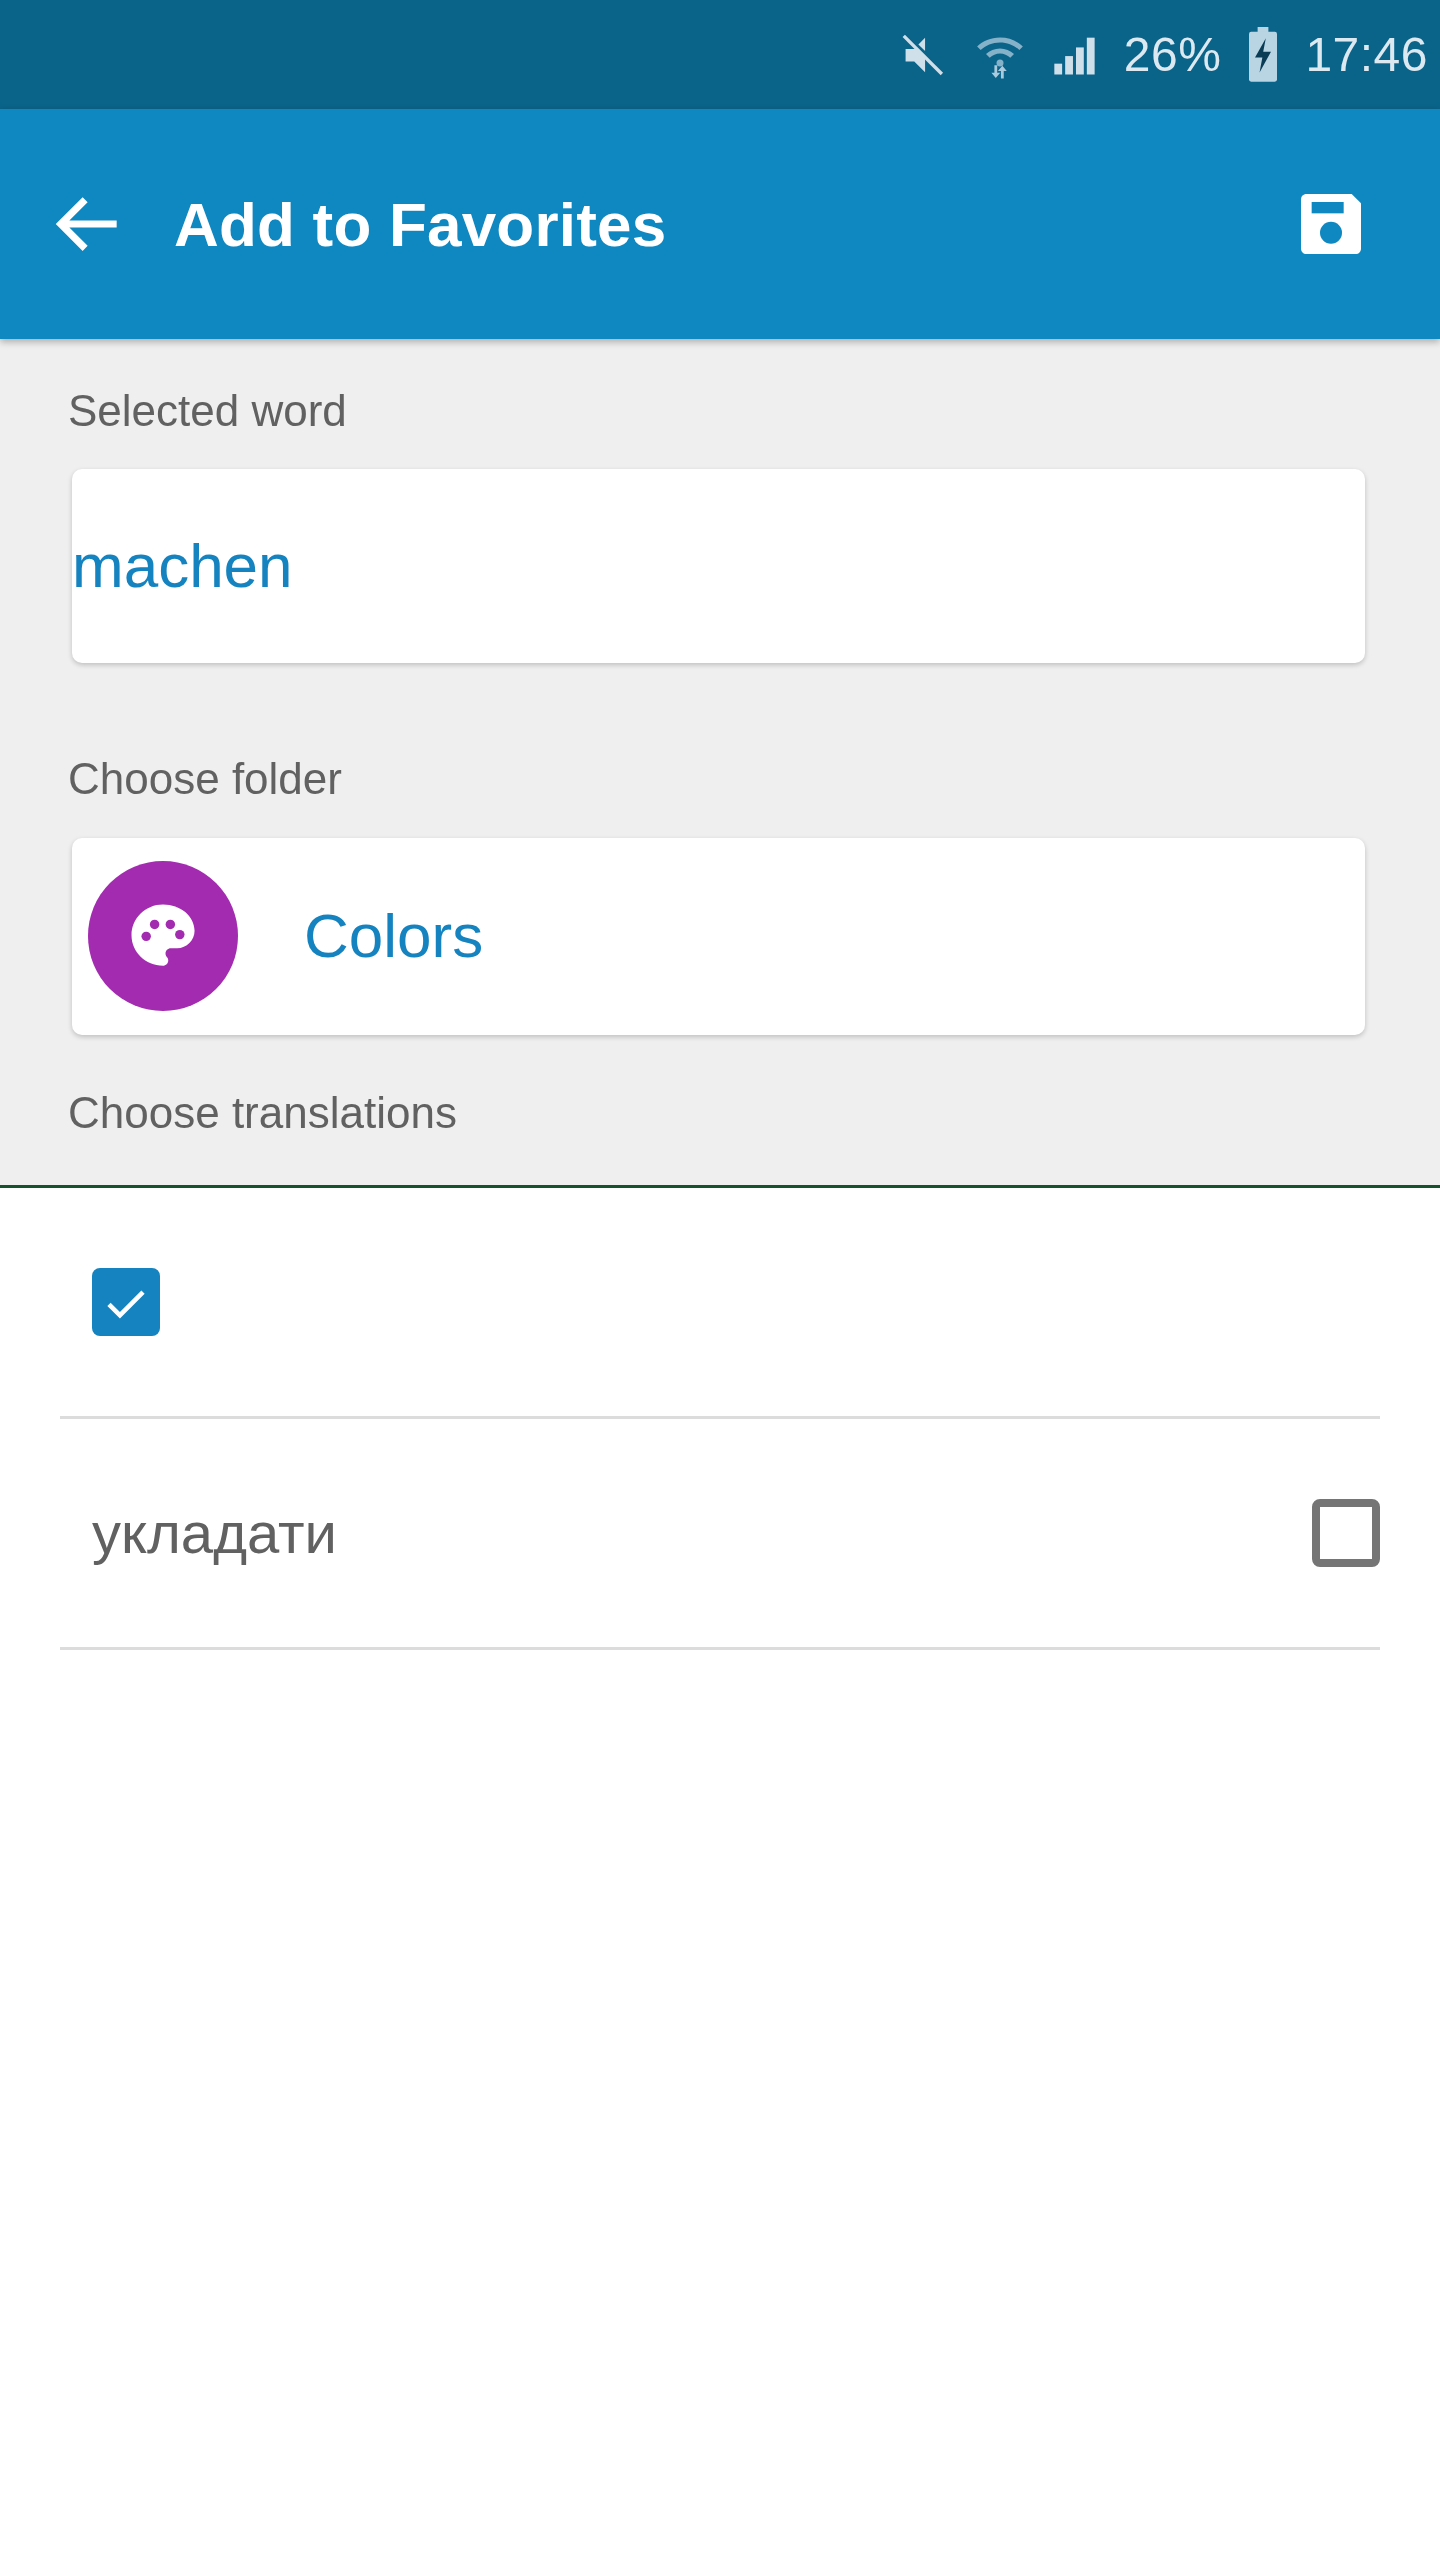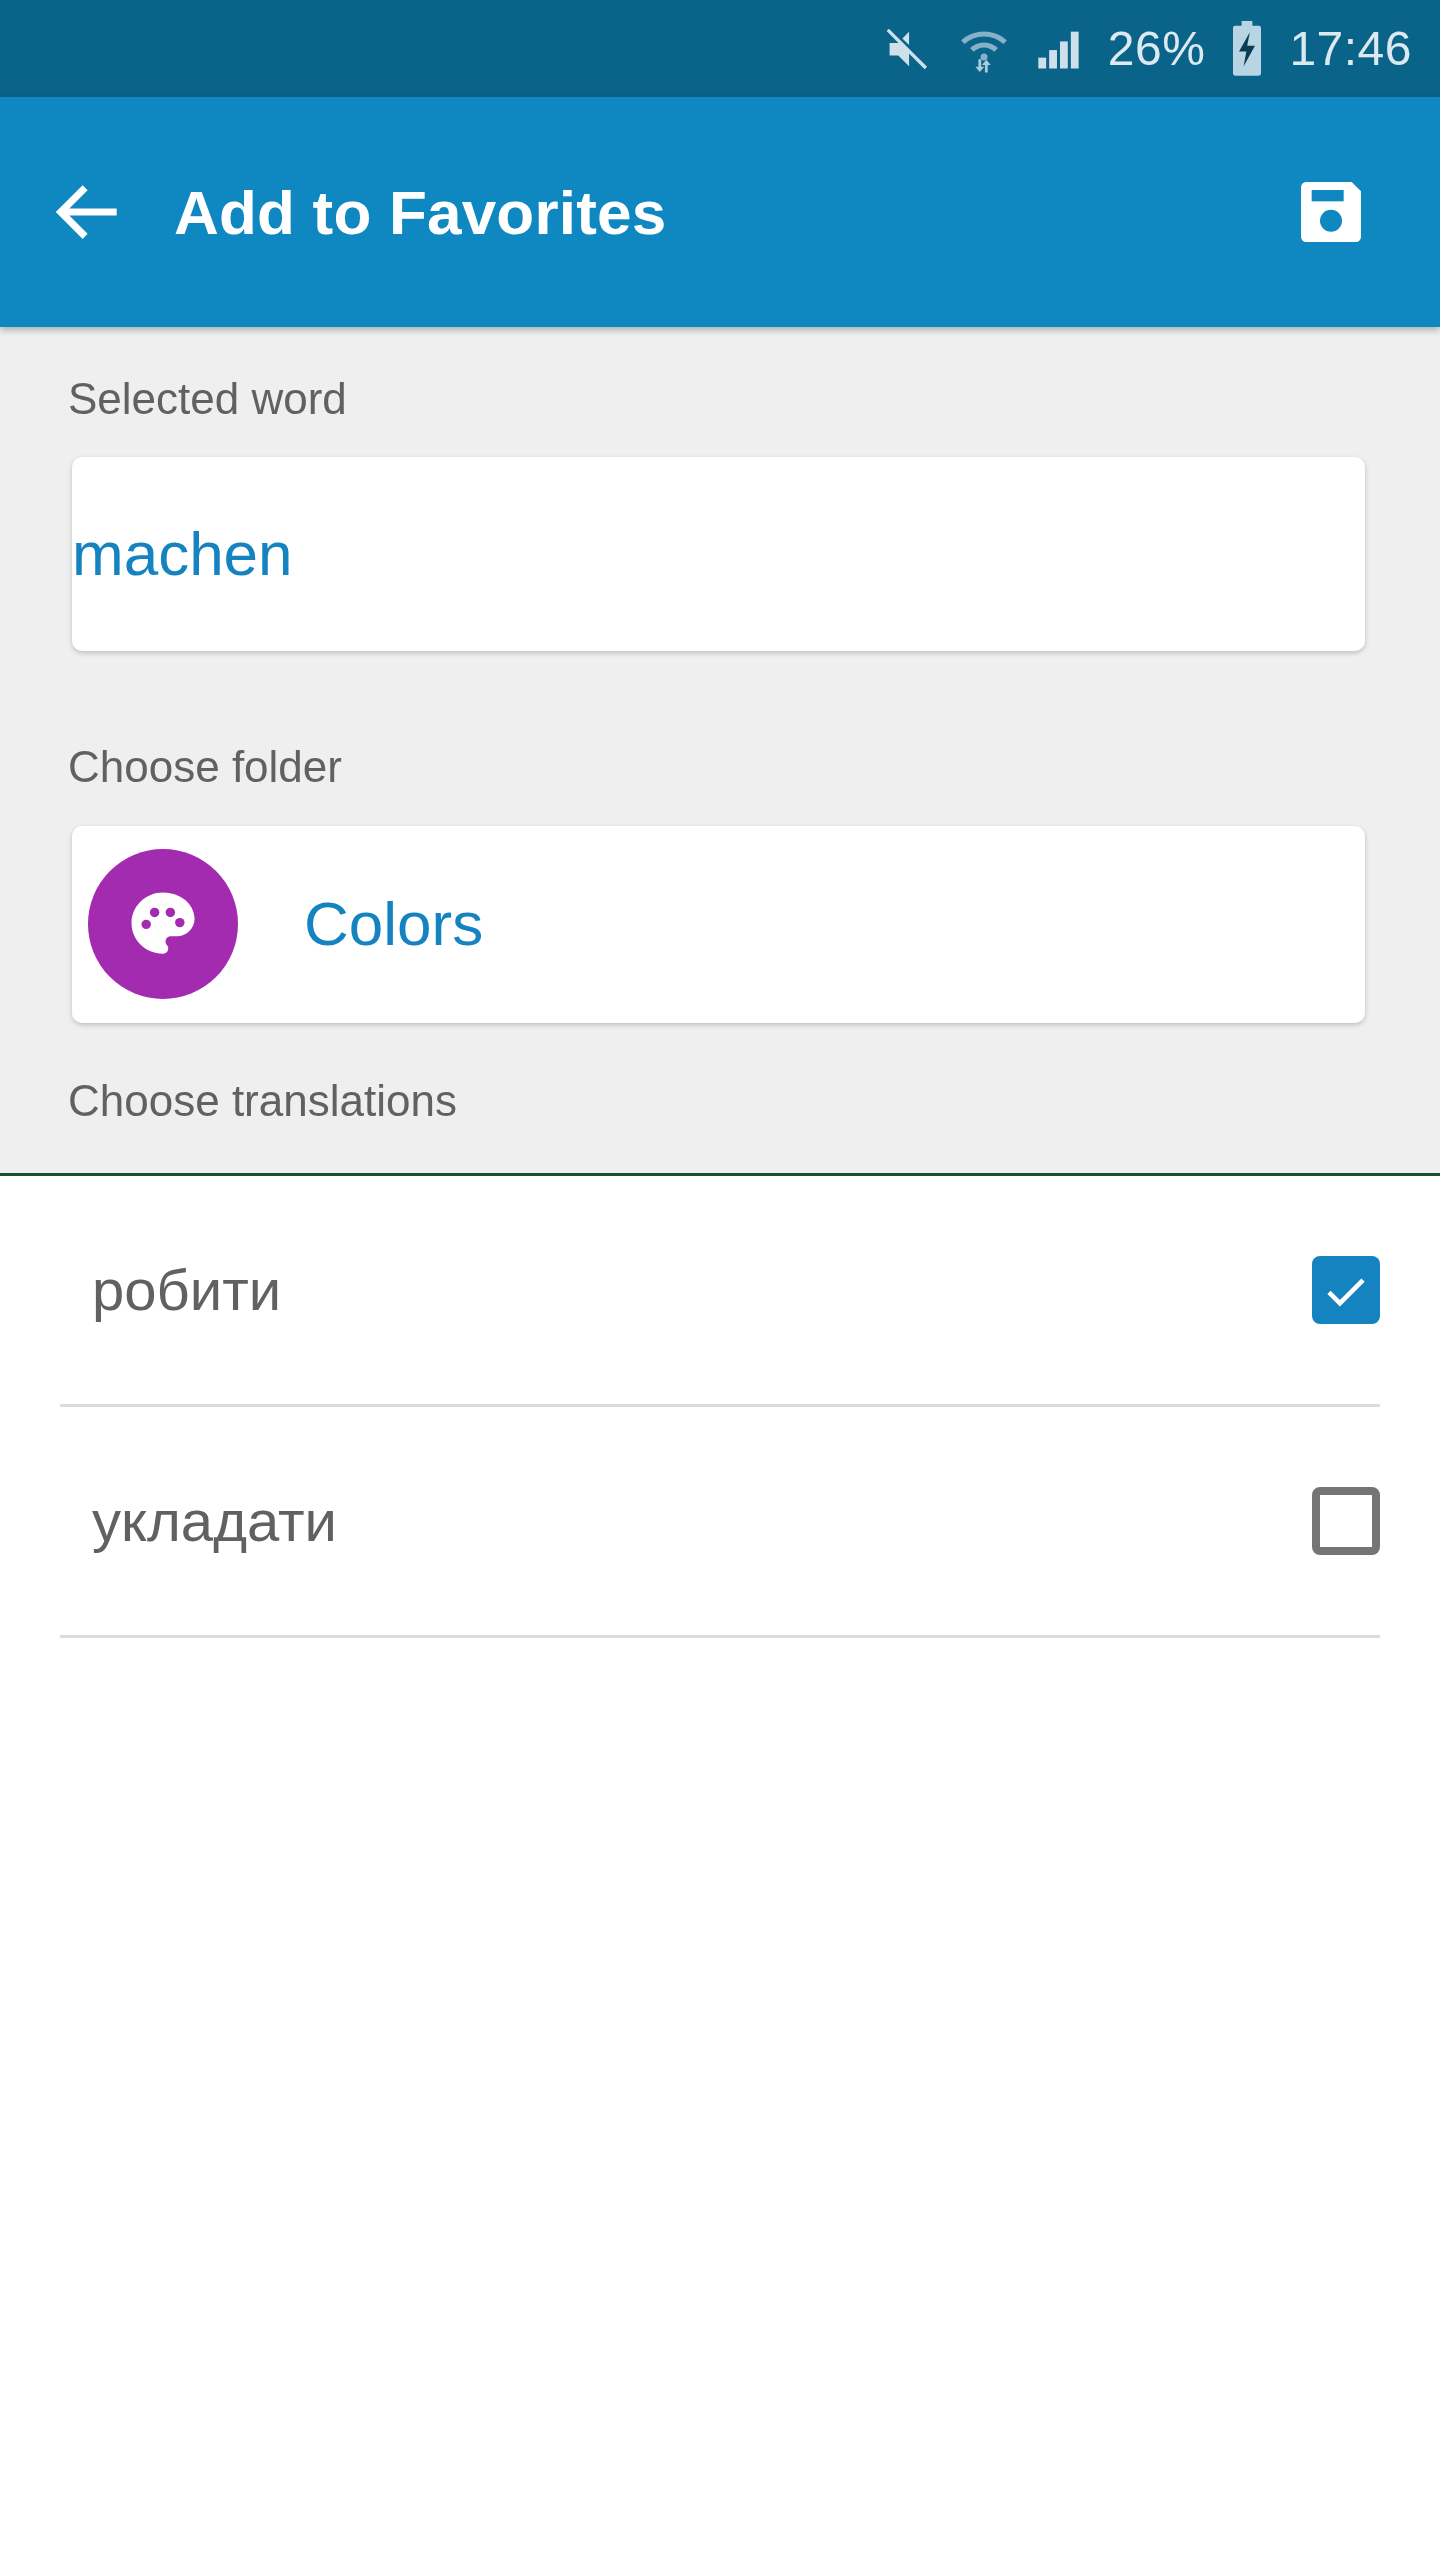--- a/index.html
+++ b/index.html
@@ -10,26 +10,26 @@
     width: 1440px;
     height: 2560px;
     background: #ffffff;
     font-family: "Liberation Sans", sans-serif;
     overflow: hidden;
     position: relative;
   }
 
   
   .status-bar {
-    height: 97px;
+    height: 109px;
     background: #0a6389;
     display: flex;
     align-items: center;
     justify-content: flex-end;
-    padding-right: 28px;
+    padding-right: 12px;
     box-sizing: border-box;
   }
   .status-icons {
     display: flex;
     align-items: center;
     gap: 22px;
   }
   .status-text {
     color: #dce9f0;
     font-size: 48px;
@@ -267,21 +267,20 @@
     </span>
     <span class="folder-name">Colors</span>
   </div>
 
   <div class="field-label label-translations">Choose translations</div>
 </div>
 
 <div class="list-area">
 
   <div class="list-item">
-    <span class="list-item-label">робити</span>
     <span class="checkbox checked">
       <svg class="svg-icon" width="52" height="52" viewBox="0 0 24 24">
         <path d="M9.2 16.6L4.9 12.3l-1.5 1.5 5.8 5.8L20.6 8.2l-1.5-1.5-9.9 9.9z" fill="#ffffff"></path>
       </svg>
     </span>
   </div>
 
   <div class="divider"></div>
 
   <div class="list-item">

